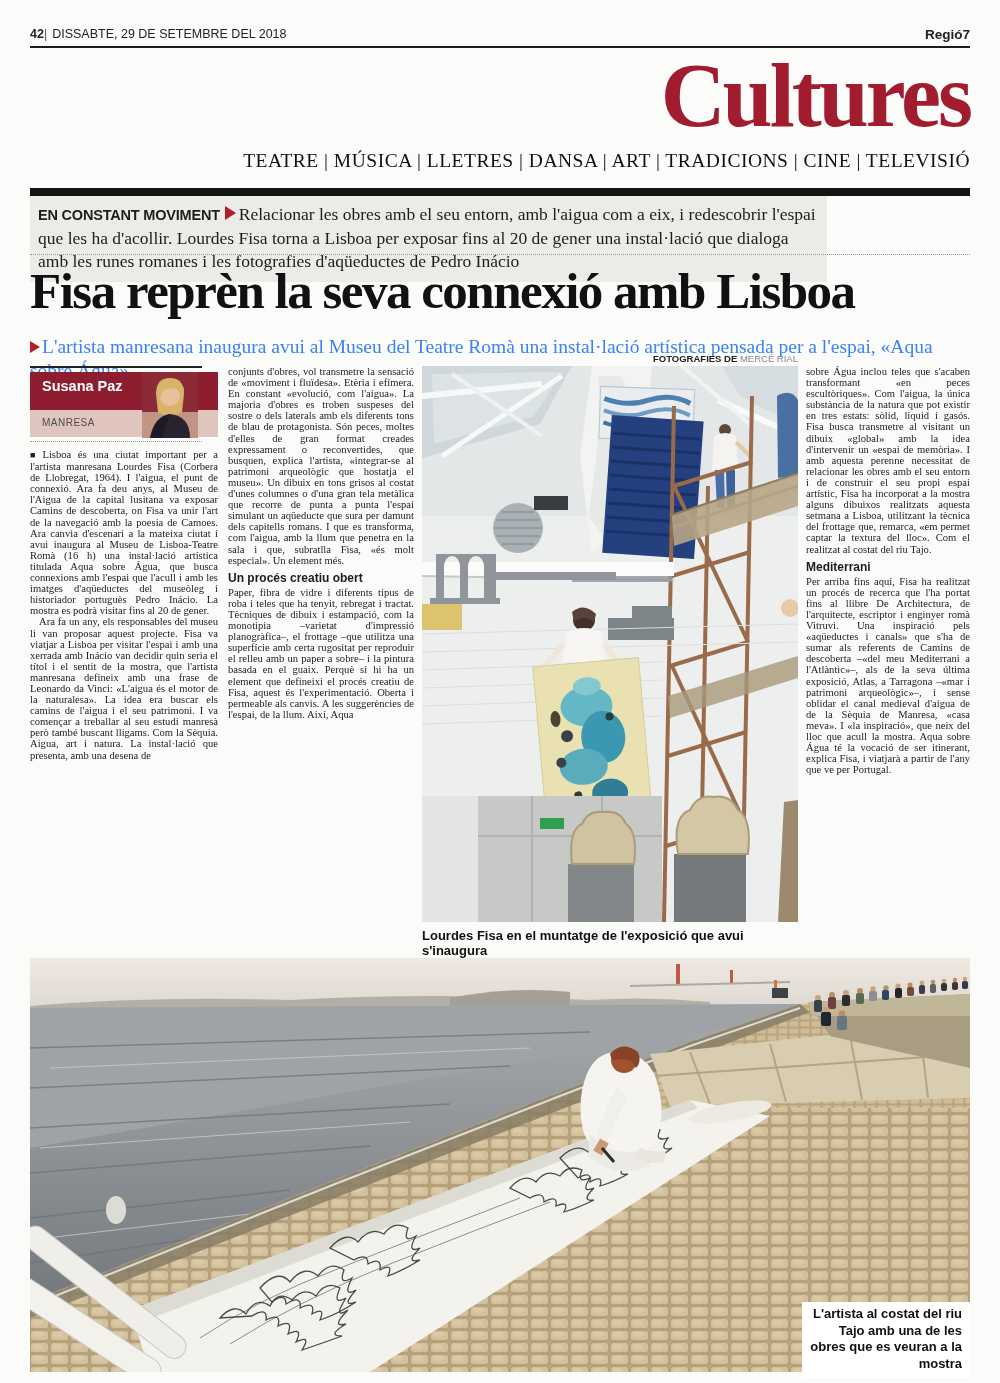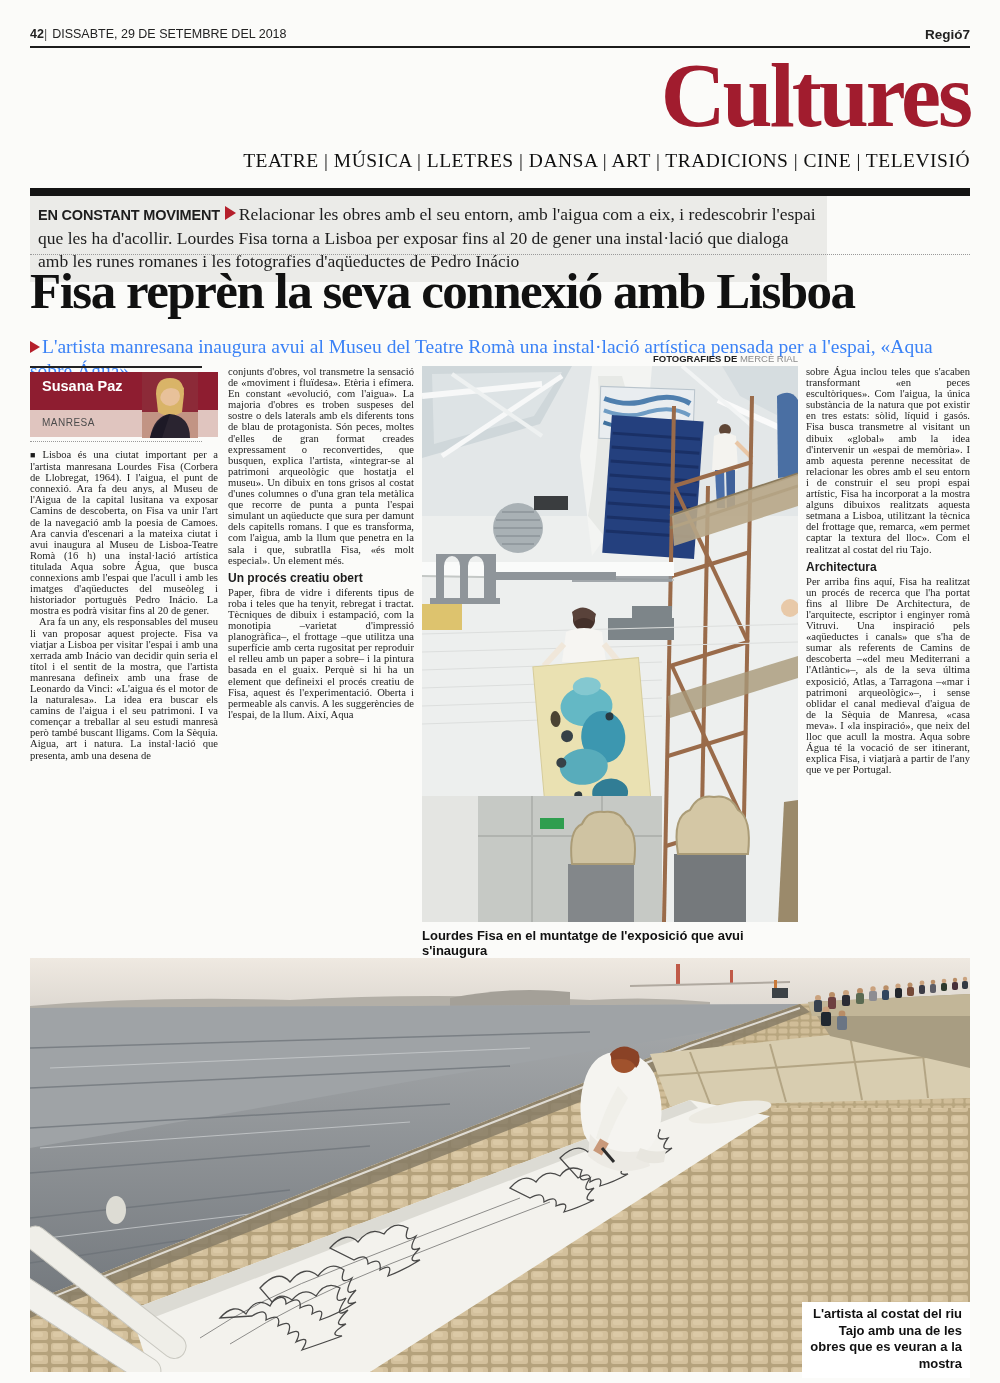--- a/index.html
+++ b/index.html
@@ -263,21 +263,21 @@
     <rect x="252" y="488" width="72" height="68" fill="#75797c"></rect>
     <path d="M150,498 q-4,-34 10,-40 q6,-14 22,-12 q16,-2 22,12 q12,8 8,40 Z" fill="#cfc3a2" stroke="#ab9c77" stroke-width="2"></path>
     <path d="M256,488 q-6,-38 12,-44 q8,-16 24,-13 q16,-3 24,13 q14,8 10,44 Z" fill="#d4c7a5" stroke="#ab9c77" stroke-width="2"></path>
     <circle cx="368" cy="242" r="9" fill="#e8c9a8"></circle>
     <path d="M356,556 l6,-120 14,-2 0,122 Z" fill="#9b8a6b"></path>
   </svg>
   <div class="abs cap1">Lourdes Fisa en el muntatge de l'exposició que avui s'inaugura</div>
 
   <div class="abs col col3">
     <p>sobre Água inclou teles que s'acaben transformant «en peces escultòriques». Com l'aigua, la única substància de la natura que pot existir en tres estats: sòlid, líquid i gasós. Fisa busca transmetre al visitant un dibuix «global» amb la idea d'intervenir un «espai de memòria». I amb aquesta perenne necessitat de relacionar les obres amb el seu entorn i de construir el seu propi espai artístic, Fisa ha incorporat a la mostra alguns dibuixos realitzats aquesta setmana a Lisboa, utilitzant la tècnica del frottage que, remarca, «em permet captar la textura del lloc». Com el realitzat al costat del riu Tajo.</p>
-    <div class="col-subhead">Architectura</div>
+    <div class="col-subhead">Mediterrani</div>
     <p>Per arriba fins aquí, Fisa ha realitzat un procés de recerca que l'ha portat fins al llibre De Architectura, de l'arquitecte, escriptor i enginyer romà Vitruvi. Una inspiració pels «aqüeductes i canals» que s'ha de sumar als referents de Camins de descoberta –«del meu Mediterrani a l'Atlàntic»–, als de la seva última exposició, Atlas, a Tarragona –«mar i patrimoni arqueològic»–, i sense oblidar el canal medieval d'aigua de de la Sèquia de Manresa, «casa meva». I «la inspiració», que neix del lloc que acull la mostra. Aqua sobre Água té la vocació de ser itinerant, explica Fisa, i viatjarà a partir de l'any que ve per Portugal.</p>
   </div>
 
   <svg class="abs photo2" viewBox="0 0 940 414" preserveAspectRatio="none">
     <defs>
       <linearGradient id="sky" x1="0" y1="0" x2="0" y2="1">
         <stop offset="0" stop-color="#efe9e1"></stop>
           <stop offset="1" stop-color="#ddd8d1"></stop>
       </linearGradient>
       <linearGradient id="water" x1="0" y1="0" x2="0" y2="1">

